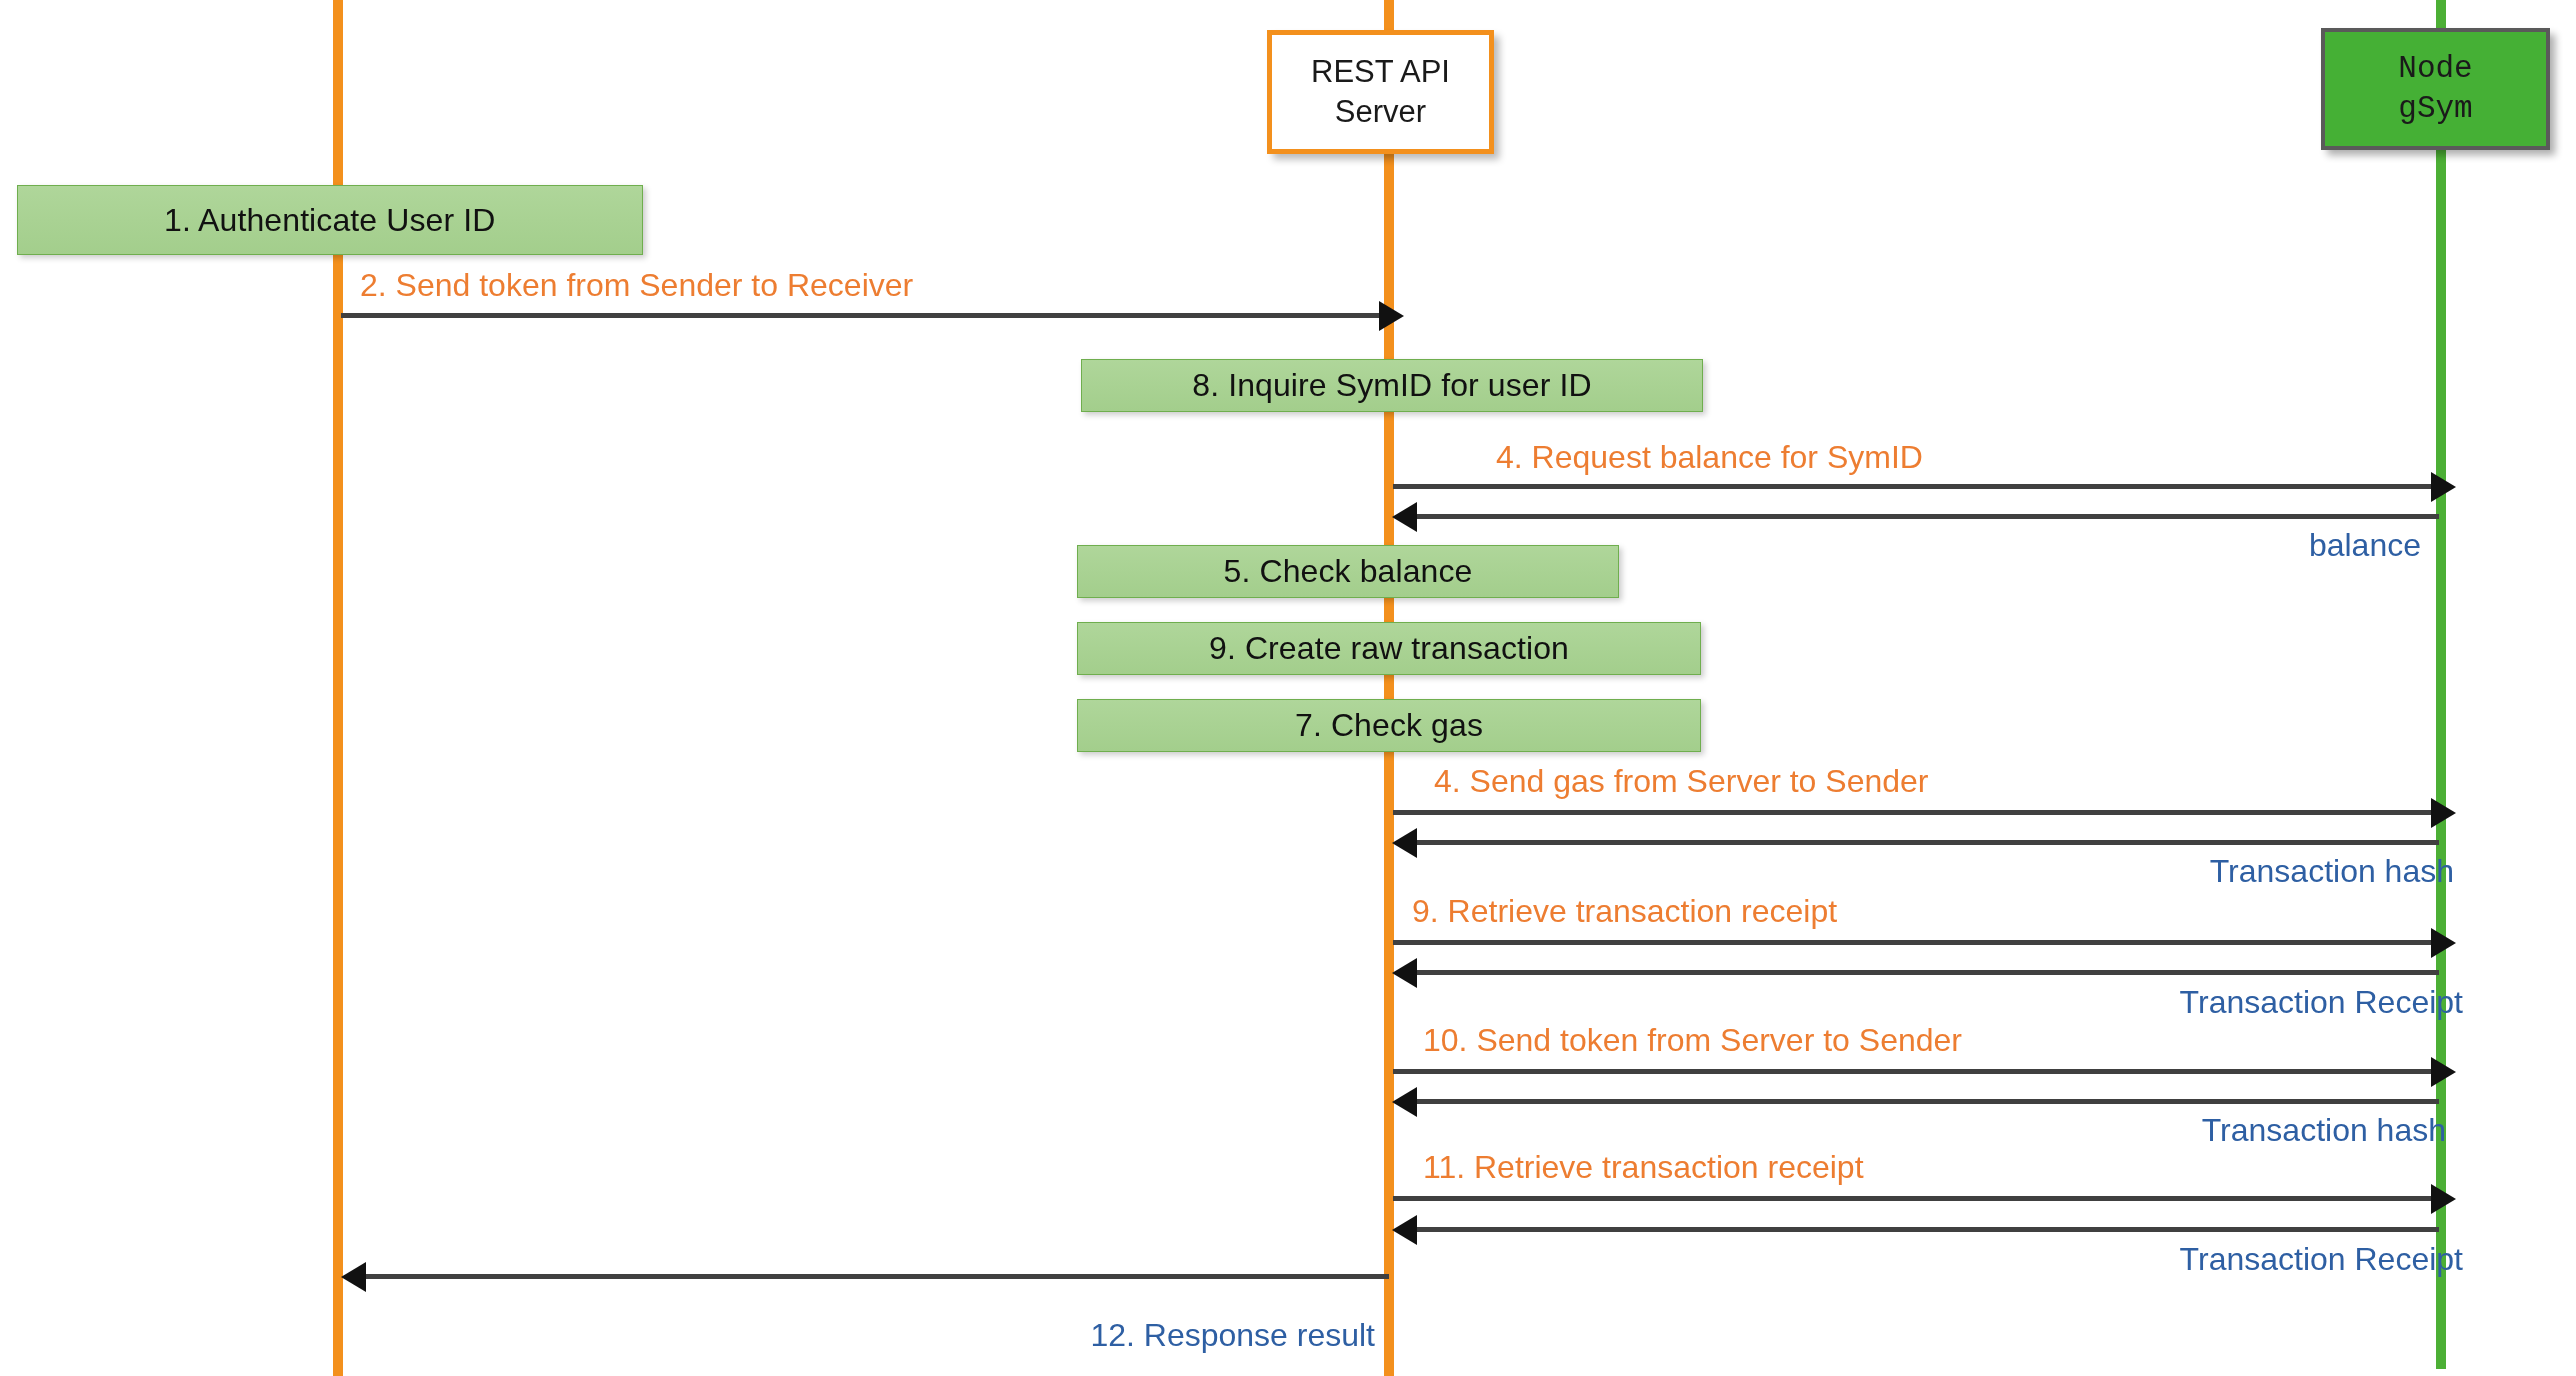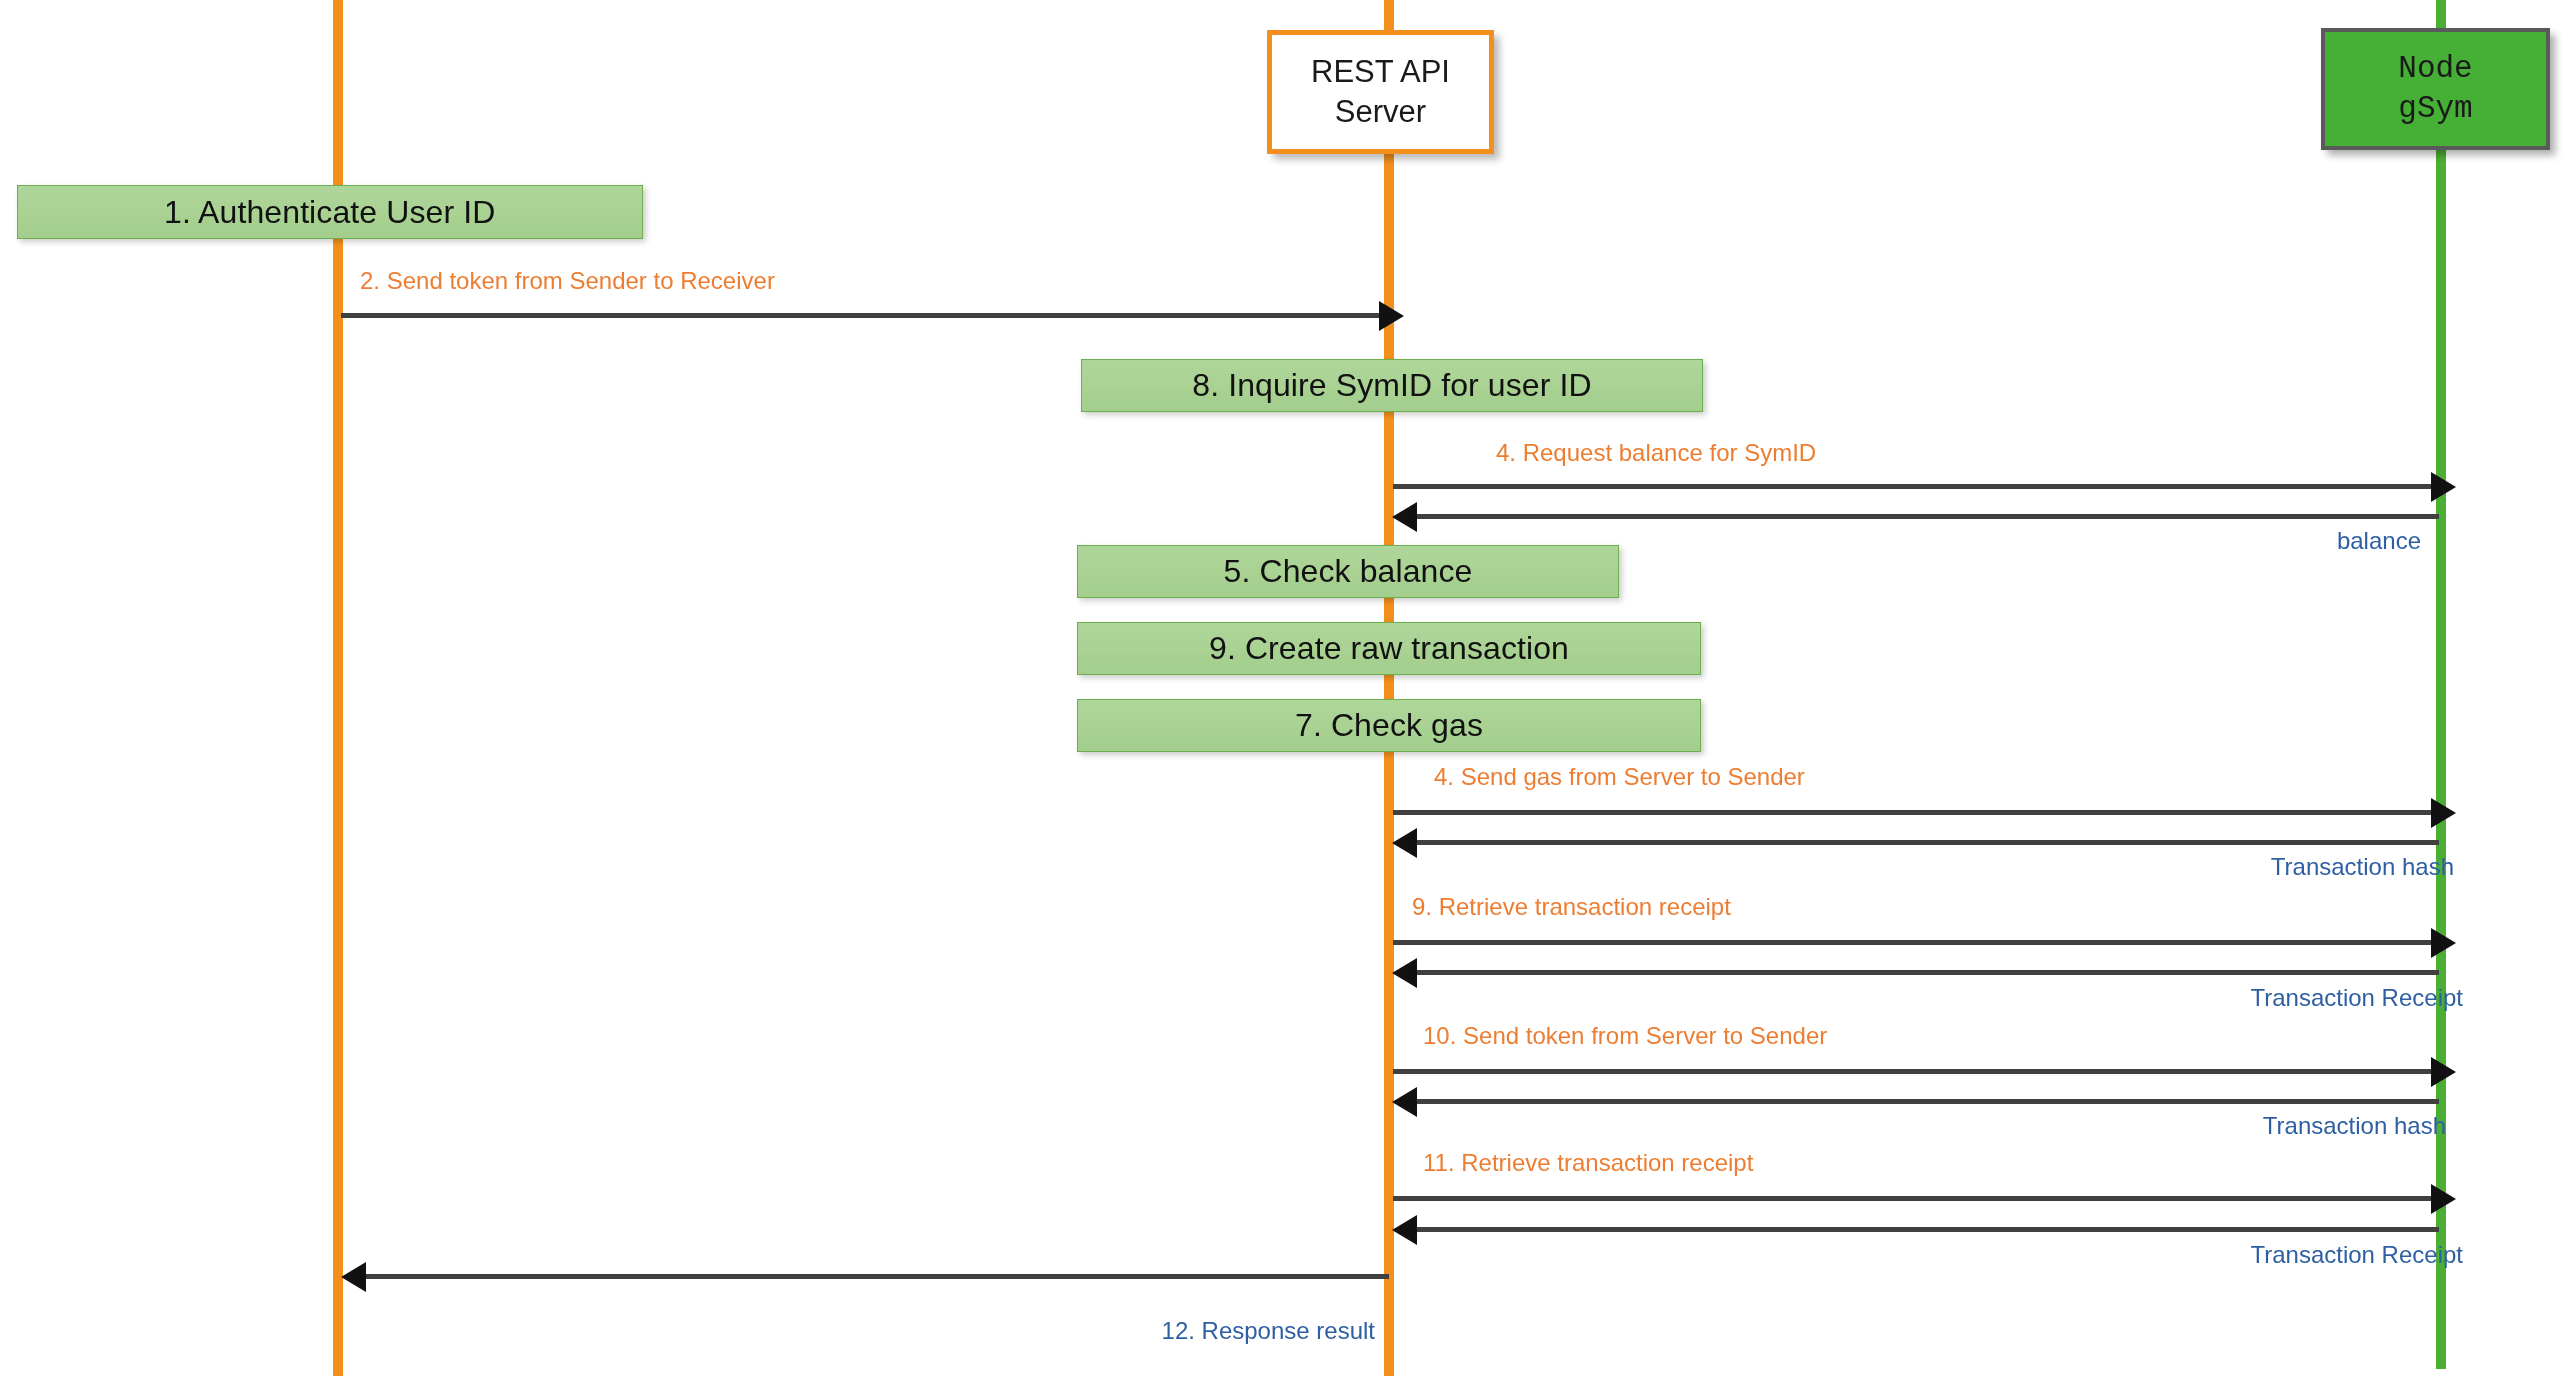--- a/index.html
+++ b/index.html
@@ -32,21 +32,21 @@
   
   .arrow{position:absolute;height:5px;background:#404040;}
   .arrow::after{content:"";position:absolute;top:50%;width:0;height:0;
                 border-top:15px solid transparent;border-bottom:15px solid transparent;}
   .arrow.right::after{right:-22px;transform:translateY(-50%);
                       border-left:25px solid #111111;}
   .arrow.left::after{left:-22px;transform:translateY(-50%);
                      border-right:25px solid #111111;}
 
   
-  .lbl{position:absolute;white-space:nowrap;font-size:24px;line-height:1;}
+  .lbl{position:absolute;white-space:nowrap;font-size:32px;line-height:1;}
   .lbl.call{color:#ED7D31;}
   .lbl.ret{color:#2E5FA3;}
   .lbl.r{transform:translateX(-100%);}
 </style>
 </head>
 <body>
 
 <div id="stage">
 
   <div class="lifeline orange" style="left:333px;height:1376px;"></div>
@@ -57,21 +57,21 @@
   <div class="actor plain" style="left:1267px;top:30px;width:227px;height:124px;">
     <span class="ln">REST API</span>
     <span class="ln">Server</span>
   </div>
 
   <div class="actor node" style="left:2321px;top:28px;width:229px;height:122px;">
     <span class="ln">Node</span>
     <span class="ln">gSym</span>
   </div>
 
-  <div class="action" style="left:16.7px;top:185px;width:626px;height:54px;">
+  <div class="action" style="left:16.7px;top:185px;width:626px;height:70px;">
     <span>1. Authenticate User ID</span>
   </div>
 
   <div class="action" style="left:1081px;top:359px;width:622px;height:53px;">
     <span>8. Inquire SymID for user ID</span>
   </div>
 
   <div class="action" style="left:1077px;top:545px;width:542px;height:53px;">
     <span>5. Check balance</span>
   </div>

